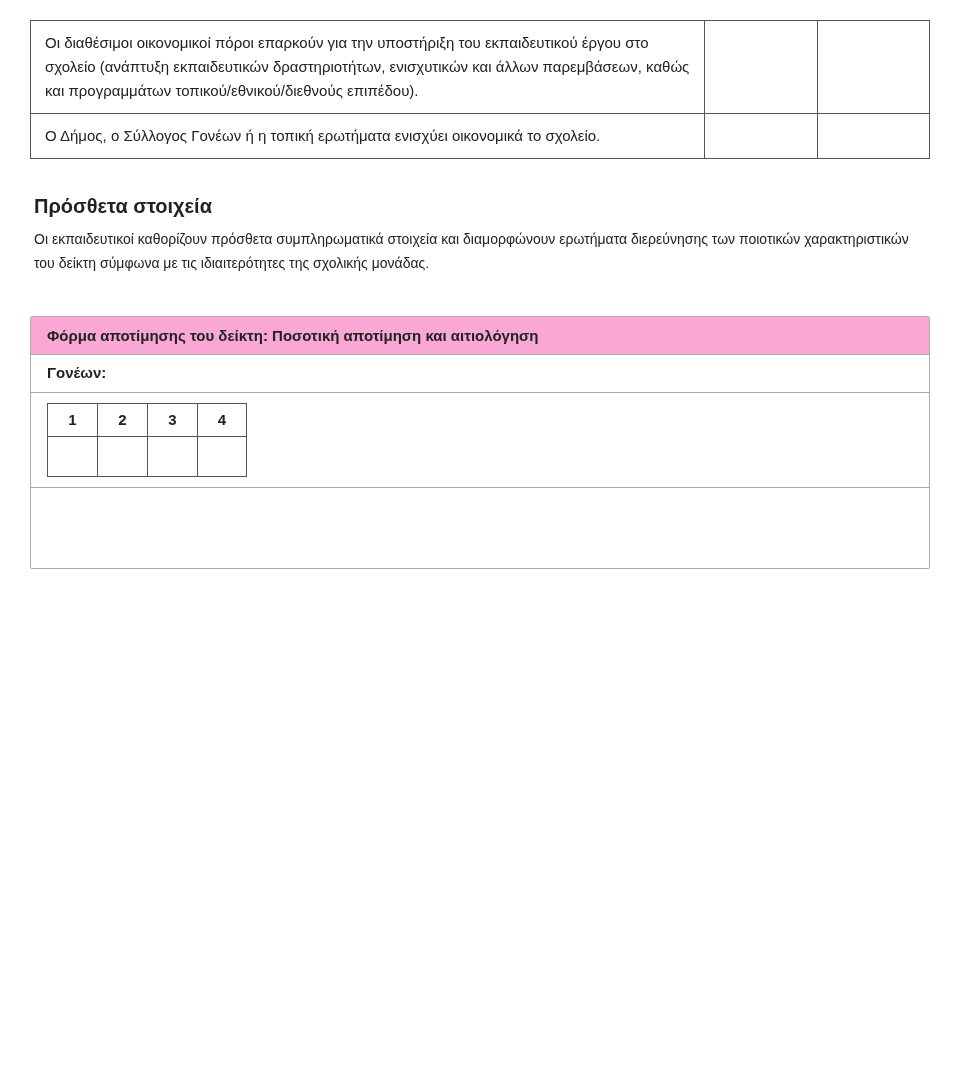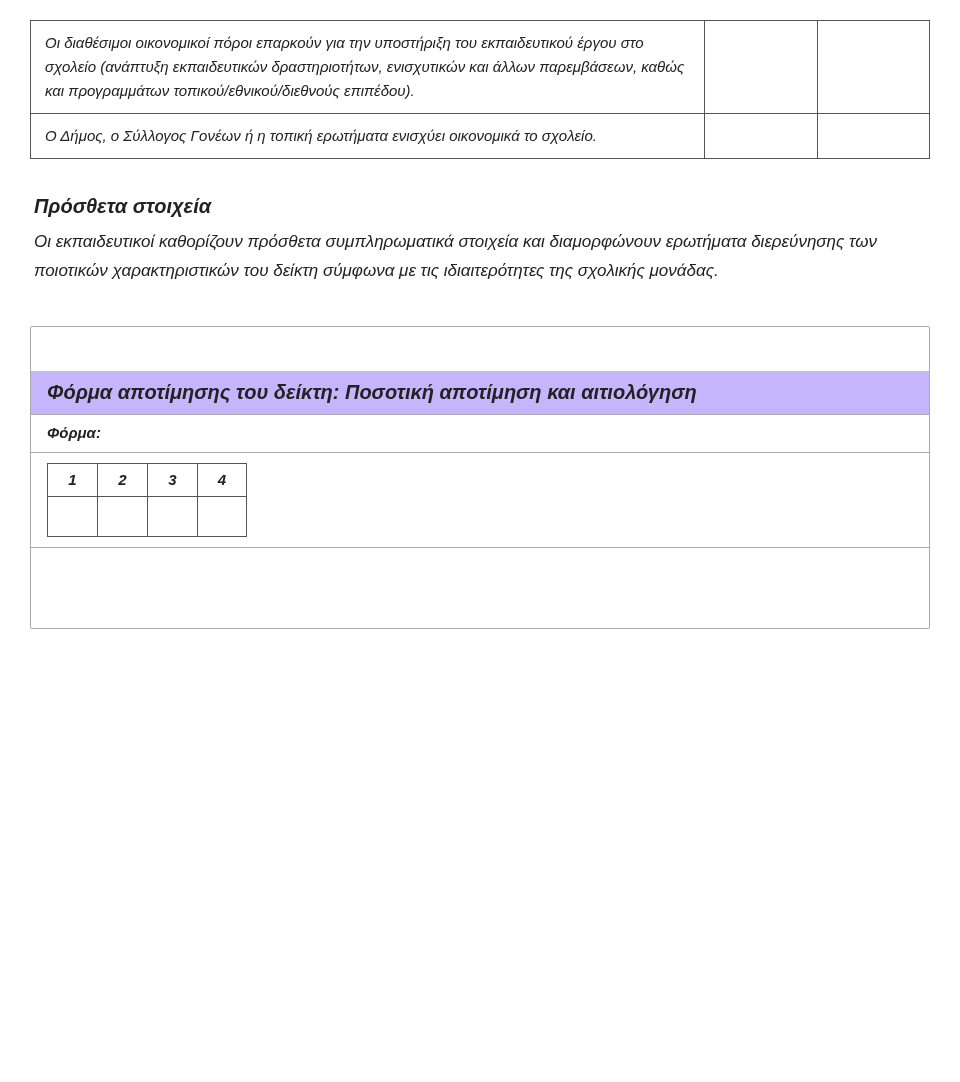--- a/index.html
+++ b/index.html
@@ -14,21 +14,20 @@
       font-size: 15px;
       color: #222;
       padding: 0;
     }
 
     .page {
       width: 960px;
       min-height: 1082px;
       background: #fff;
       padding: 20px 30px 30px 30px;
-      font-style: italic;
     }
 
     
     .main-table {
       width: 100%;
       border-collapse: collapse;
       margin-bottom: 0;
     }
 
     .main-table td {
@@ -54,39 +53,38 @@
       padding: 0 4px;
     }
 
     .additional-title {
       font-weight: bold;
       font-size: 20px;
       margin-bottom: 10px;
     }
 
     .additional-text {
-      font-size: 17px;
+      font-size: 14px;
       line-height: 1.7;
     }
 
     
     .form-section {
       margin-top: 40px;
       border: 1px solid #aaa;
       border-radius: 2px;
       overflow: hidden;
     }
 
     .form-header {
-      background: #c4b5fd;
+      background: #f9a8d4;
       padding: 10px 16px;
       font-weight: bold;
-      font-size: 20px;
+      font-size: 15px;
       border-bottom: 1px solid #aaa;
-      margin-top: 44px;
     }
 
     .form-row {
       padding: 9px 16px;
       border-bottom: 1px solid #aaa;
       font-size: 15px;
       min-height: 38px;
     }
 
     .form-row:last-child {
@@ -174,21 +172,21 @@
   <div class="additional-section">
     <div class="additional-title">Πρόσθετα στοιχεία</div>
     <div class="additional-text">Οι εκπαιδευτικοί καθορίζουν πρόσθετα συμπληρωματικά στοιχεία και διαμορφώνουν ερωτήματα διερεύνησης των ποιοτικών χαρακτηριστικών του δείκτη σύμφωνα  με τις ιδιαιτερότητες της σχολικής μονάδας.</div>
   </div>
 
   <div class="form-section">
 
     <div class="form-header">Φόρμα αποτίμησης του δείκτη: Ποσοτική αποτίμηση και αιτιολόγηση</div>
 
     <div class="form-row">
-      <span class="form-row-label">Φόρμα:</span>
+      <span class="form-row-label">Γονέων:</span>
     </div>
 
 
     <div class="rating-section">
       <div class="rating-numbers">
         <div class="num-cell">1</div>
         <div class="num-cell">2</div>
         <div class="num-cell">3</div>
         <div class="num-cell">4</div>
       </div>

